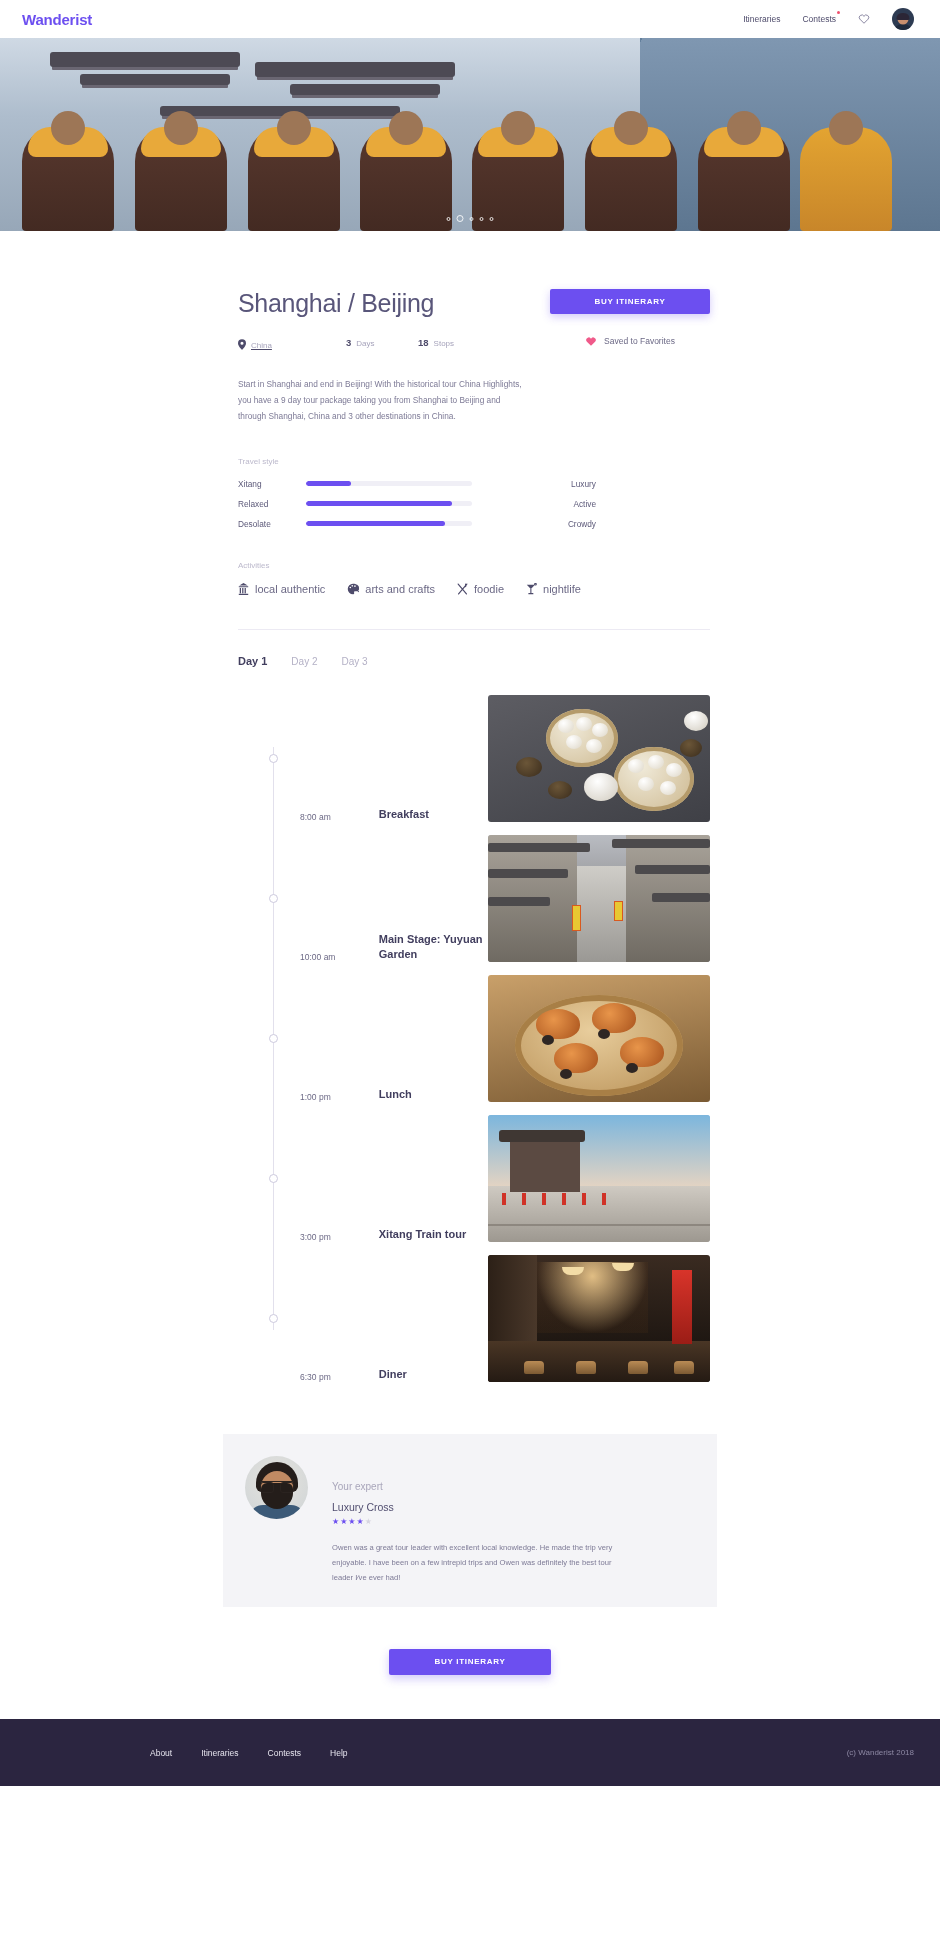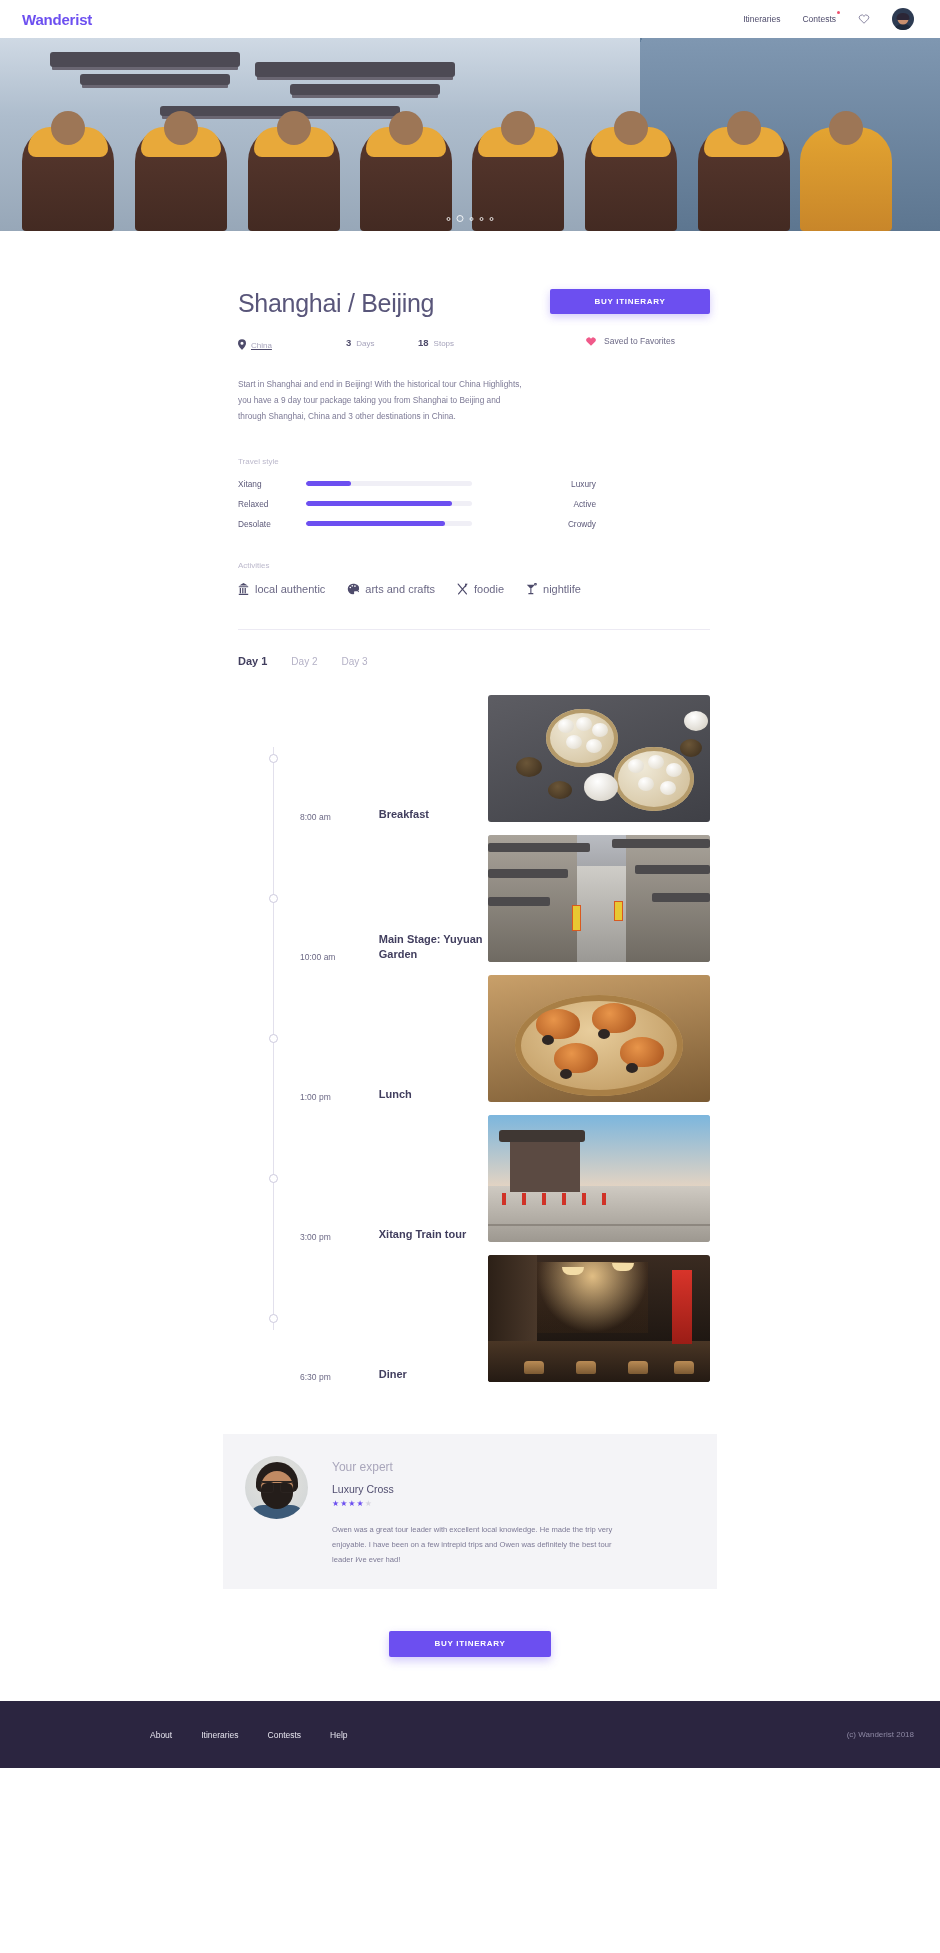--- a/index.html
+++ b/index.html
@@ -370,21 +370,21 @@
     content:''; position: absolute; top: 0; width: 12px; height: 9px;
     border: 1.5px solid #2a2320; border-radius: 3px;
   }
   .expertAvatar .glasses:before { left: 0; }
   .expertAvatar .glasses:after { right: 0; }
   .expertAvatar .shirt {
     position: absolute; left: 50%; bottom: -6px; transform: translateX(-50%);
     width: 56px; height: 20px; border-radius: 14px 14px 0 0; background: #3c5a78;
   }
   .expertBody { padding-left: 24px; padding-top: 4px; }
-  .expertLabel { font-size: 12px; color: #a9a6bb; }
+  .expertLabel { font-size: 10px; color: #a9a6bb; margin-top: 21px; }
   .expertName { font-size: 10.5px; color: #514e70; margin-top: 9px; }
   .stars { margin-top: 4px; font-size: 8px; letter-spacing: 1px; }
   .stars .s { color: #6c4ff0; }
   .stars .e { color: #d6d4e0; }
   .expertText {
     margin-top: 14px; width: 300px;
     font-size: 7.6px; line-height: 2.0; color: #7d7a96;
   }
 
   .bottomCtaWrap { width: 940px; display: flex; justify-content: center; margin-top: 42px; }

